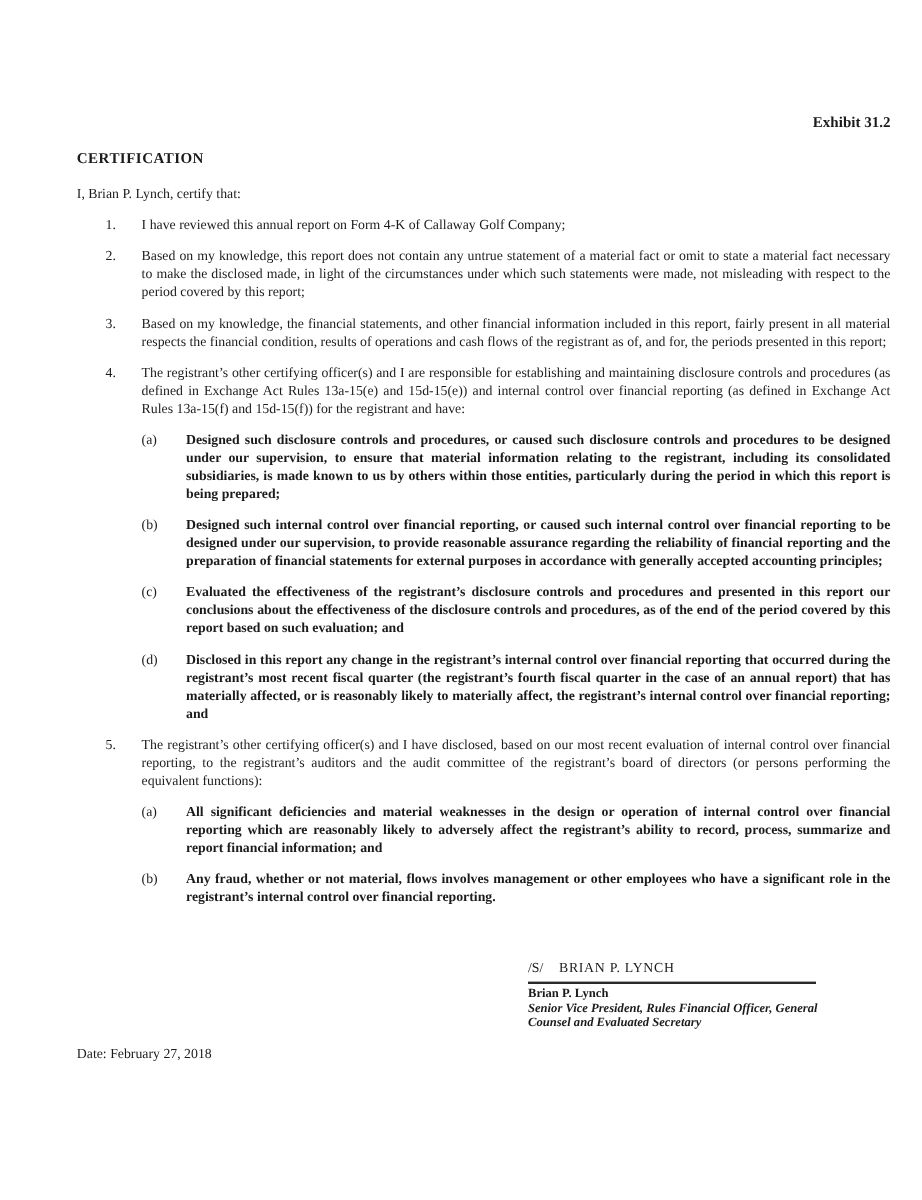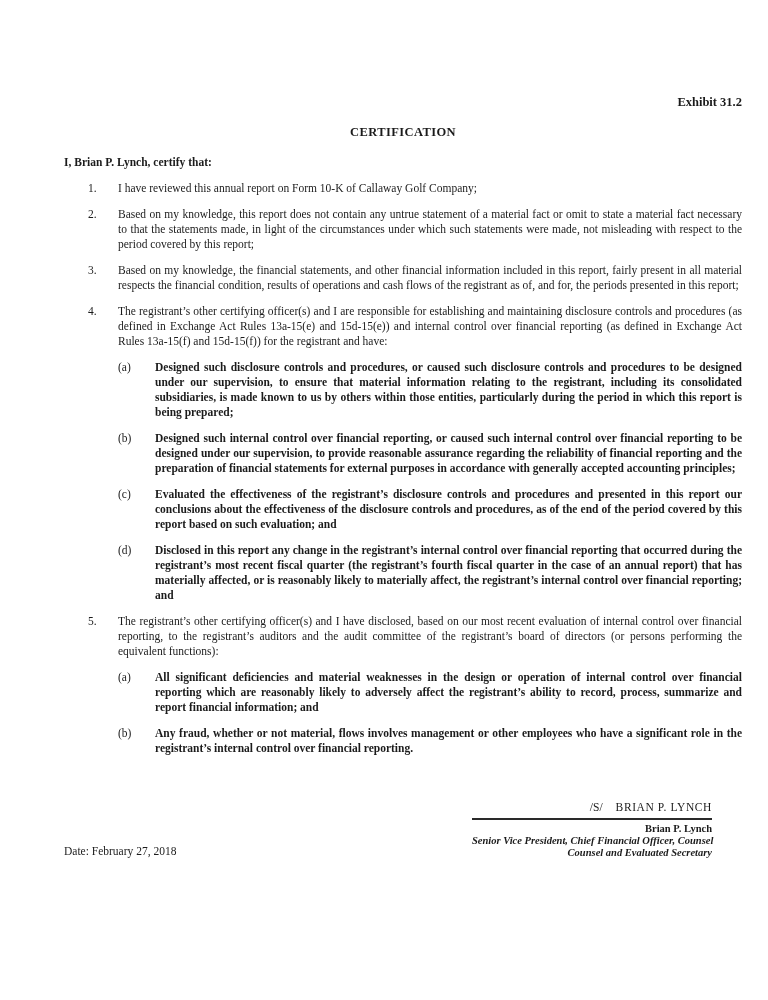--- a/index.html
+++ b/index.html
@@ -20,31 +20,30 @@
     position: relative;
     margin-top: 24px;
   }
   .exhibit-label {
     text-align: right;
     font-weight: bold;
     font-size: 12.5px;
     line-height: 16px;
   }
   .doc-title {
-    text-align: center;
+    text-align: left;
     font-weight: bold;
     font-size: 12.5px;
     letter-spacing: 0.4px;
     margin-top: 15px;
   }
   .intro {
     font-size: 11.5px;
     line-height: 15px;
     margin-top: 15px;
-    font-weight: bold;
   }
   .cert-list { margin-top: 0; }
   .item {
     display: flex;
     align-items: flex-start;
     margin-top: 11px;
     font-size: 11.5px;
     line-height: 15px;
   }
   .item-num {
@@ -62,24 +61,24 @@
     margin-top: 11px;
   }
   .sub-label { flex: 0 0 37px; }
   .sub-text {
     flex: 1;
     text-align: justify;
     font-weight: bold;
   }
   .signature-block {
     position: absolute;
-    left: 472px;
+    left: 440px;
     top: 776px;
     width: 240px;
-    text-align: right;
+    text-align: left;
   }
   .sig-line-row {
     font-size: 11.5px;
     line-height: 15px;
     padding-bottom: 3px;
     border-bottom: 2px solid #2a2a2a;
     white-space: nowrap;
   }
   .sig-slash { margin-right: 13px; }
   .sig-name-caps { letter-spacing: 0.6px; }
@@ -92,49 +91,49 @@
   .sig-title {
     font-weight: bold;
     font-style: italic;
     font-size: 10.5px;
     line-height: 11.5px;
     white-space: nowrap;
   }
   .date-line {
     position: absolute;
     left: 64px;
-    top: 820px;
+    top: 848px;
     font-size: 11.5px;
     line-height: 15px;
   }
 </style>
 </head>
 <body>
 
 <div class="page">
 
   <div class="exhibit-label">Exhibit 31.2</div>
 
   <div class="doc-title">CERTIFICATION</div>
 
   <div class="intro">I, Brian P. Lynch, certify that:</div>
 
   <div class="cert-list" id="cert-list">
   <div class="item">
     <div class="item-num">1.</div>
     <div class="item-body">
-      <div class="item-text">I have reviewed this annual report on Form 10-K of Callaway Golf Company;</div>
+      <div class="item-text">I have reviewed this annual report on Form 4-K of Callaway Golf Company;</div>
       <div></div>
     </div>
   </div>
 
   <div class="item">
     <div class="item-num">2.</div>
     <div class="item-body">
-      <div class="item-text">Based on my knowledge, this report does not contain any untrue statement of a material fact or omit to state a material fact necessary to that the statements made, in light of the circumstances under which such statements were made, not misleading with respect to the period covered by this report;</div>
+      <div class="item-text">Based on my knowledge, this report does not contain any untrue statement of a material fact or omit to state a material fact necessary to make the disclosed made, in light of the circumstances under which such statements were made, not misleading with respect to the period covered by this report;</div>
       <div></div>
     </div>
   </div>
 
   <div class="item">
     <div class="item-num">3.</div>
     <div class="item-body">
       <div class="item-text">Based on my knowledge, the financial statements, and other financial information included in this report, fairly present in all material respects the financial condition, results of operations and cash flows of the registrant as of, and for, the periods presented in this report;</div>
       <div></div>
     </div>
@@ -185,19 +184,19 @@
 </div>
     </div>
   </div>
 </div>
 
   <div class="signature-block">
     <div class="sig-line-row">
       <span class="sig-slash">/S/</span><span class="sig-name-caps">BRIAN P. LYNCH</span>
     </div>
     <div class="sig-printed-name">Brian P. Lynch</div>
-    <div class="sig-title">Senior Vice President, Chief Financial Officer, Counsel</div>
+    <div class="sig-title">Senior Vice President, Rules Financial Officer, General</div>
     <div class="sig-title">Counsel and Evaluated Secretary</div>
   </div>
 
   <div class="date-line">Date: February 27, 2018</div>
 
 </div>
 
 </body></html>

